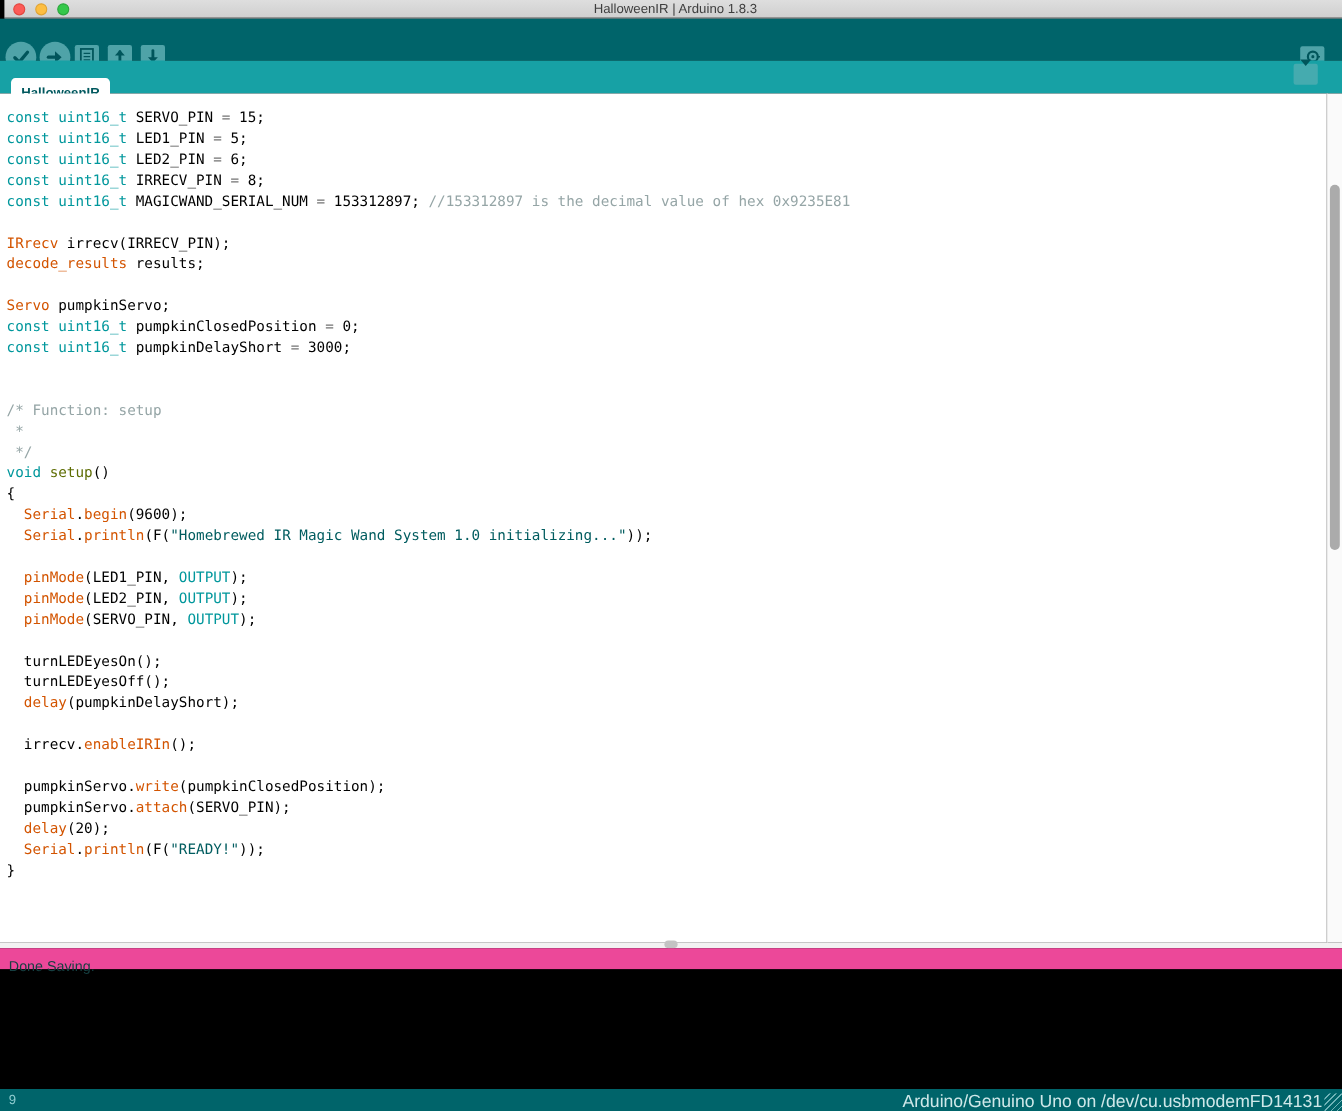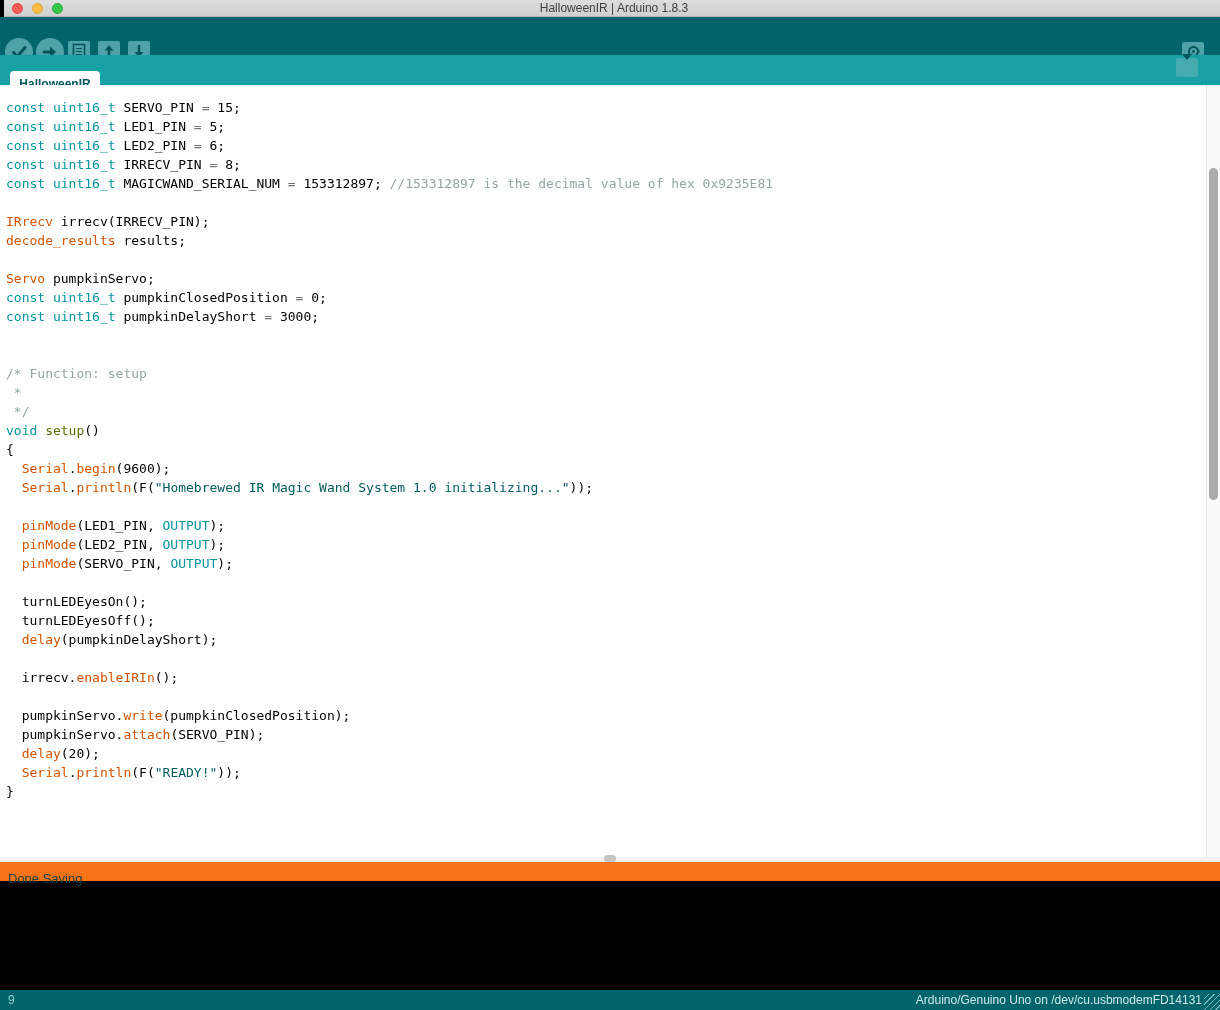--- a/index.html
+++ b/index.html
@@ -90,42 +90,42 @@
     background:#f2f2f2;
   }
   .hscroll-thumb {
     position:absolute; left:604px; top:-2px; width:12px; height:7px;
     background:#c3c3c3; border-radius:4px;
   }
 
   
   .statusbar {
     position:absolute; left:0; top:862px; width:1220px; height:19px;
-    background:#f97316;
+    background:#ec4899;
   }
   .status-text {
     position:absolute; left:8px; top:9px; font-size:13px; color:#153f41;
   }
 
   
   .console {
     position:absolute; left:0; top:895px; width:1220px; height:95px;
     background:#000000;
   }
 
   
   .footer {
     position:absolute; left:0; top:990px; width:1220px; height:20px;
     background:#00646a;
   }
   .footer-line {
     position:absolute; left:8px; top:3px; font-size:12px; color:#8fcdd0;
   }
   .footer-board {
-    position:absolute; right:18px; top:3px; font-size:12px; color:#cfe8e9;
+    position:absolute; right:18px; top:3px; font-size:16px; color:#cfe8e9;
   }
   .resize-grip {
     position:absolute; right:0; bottom:0; width:16px; height:16px;
     background:repeating-linear-gradient(135deg,
       transparent 0px, transparent 3px,
       #6fb3b7 3px, #6fb3b7 4px);
   }
 </style>
 </head>
 <body>

